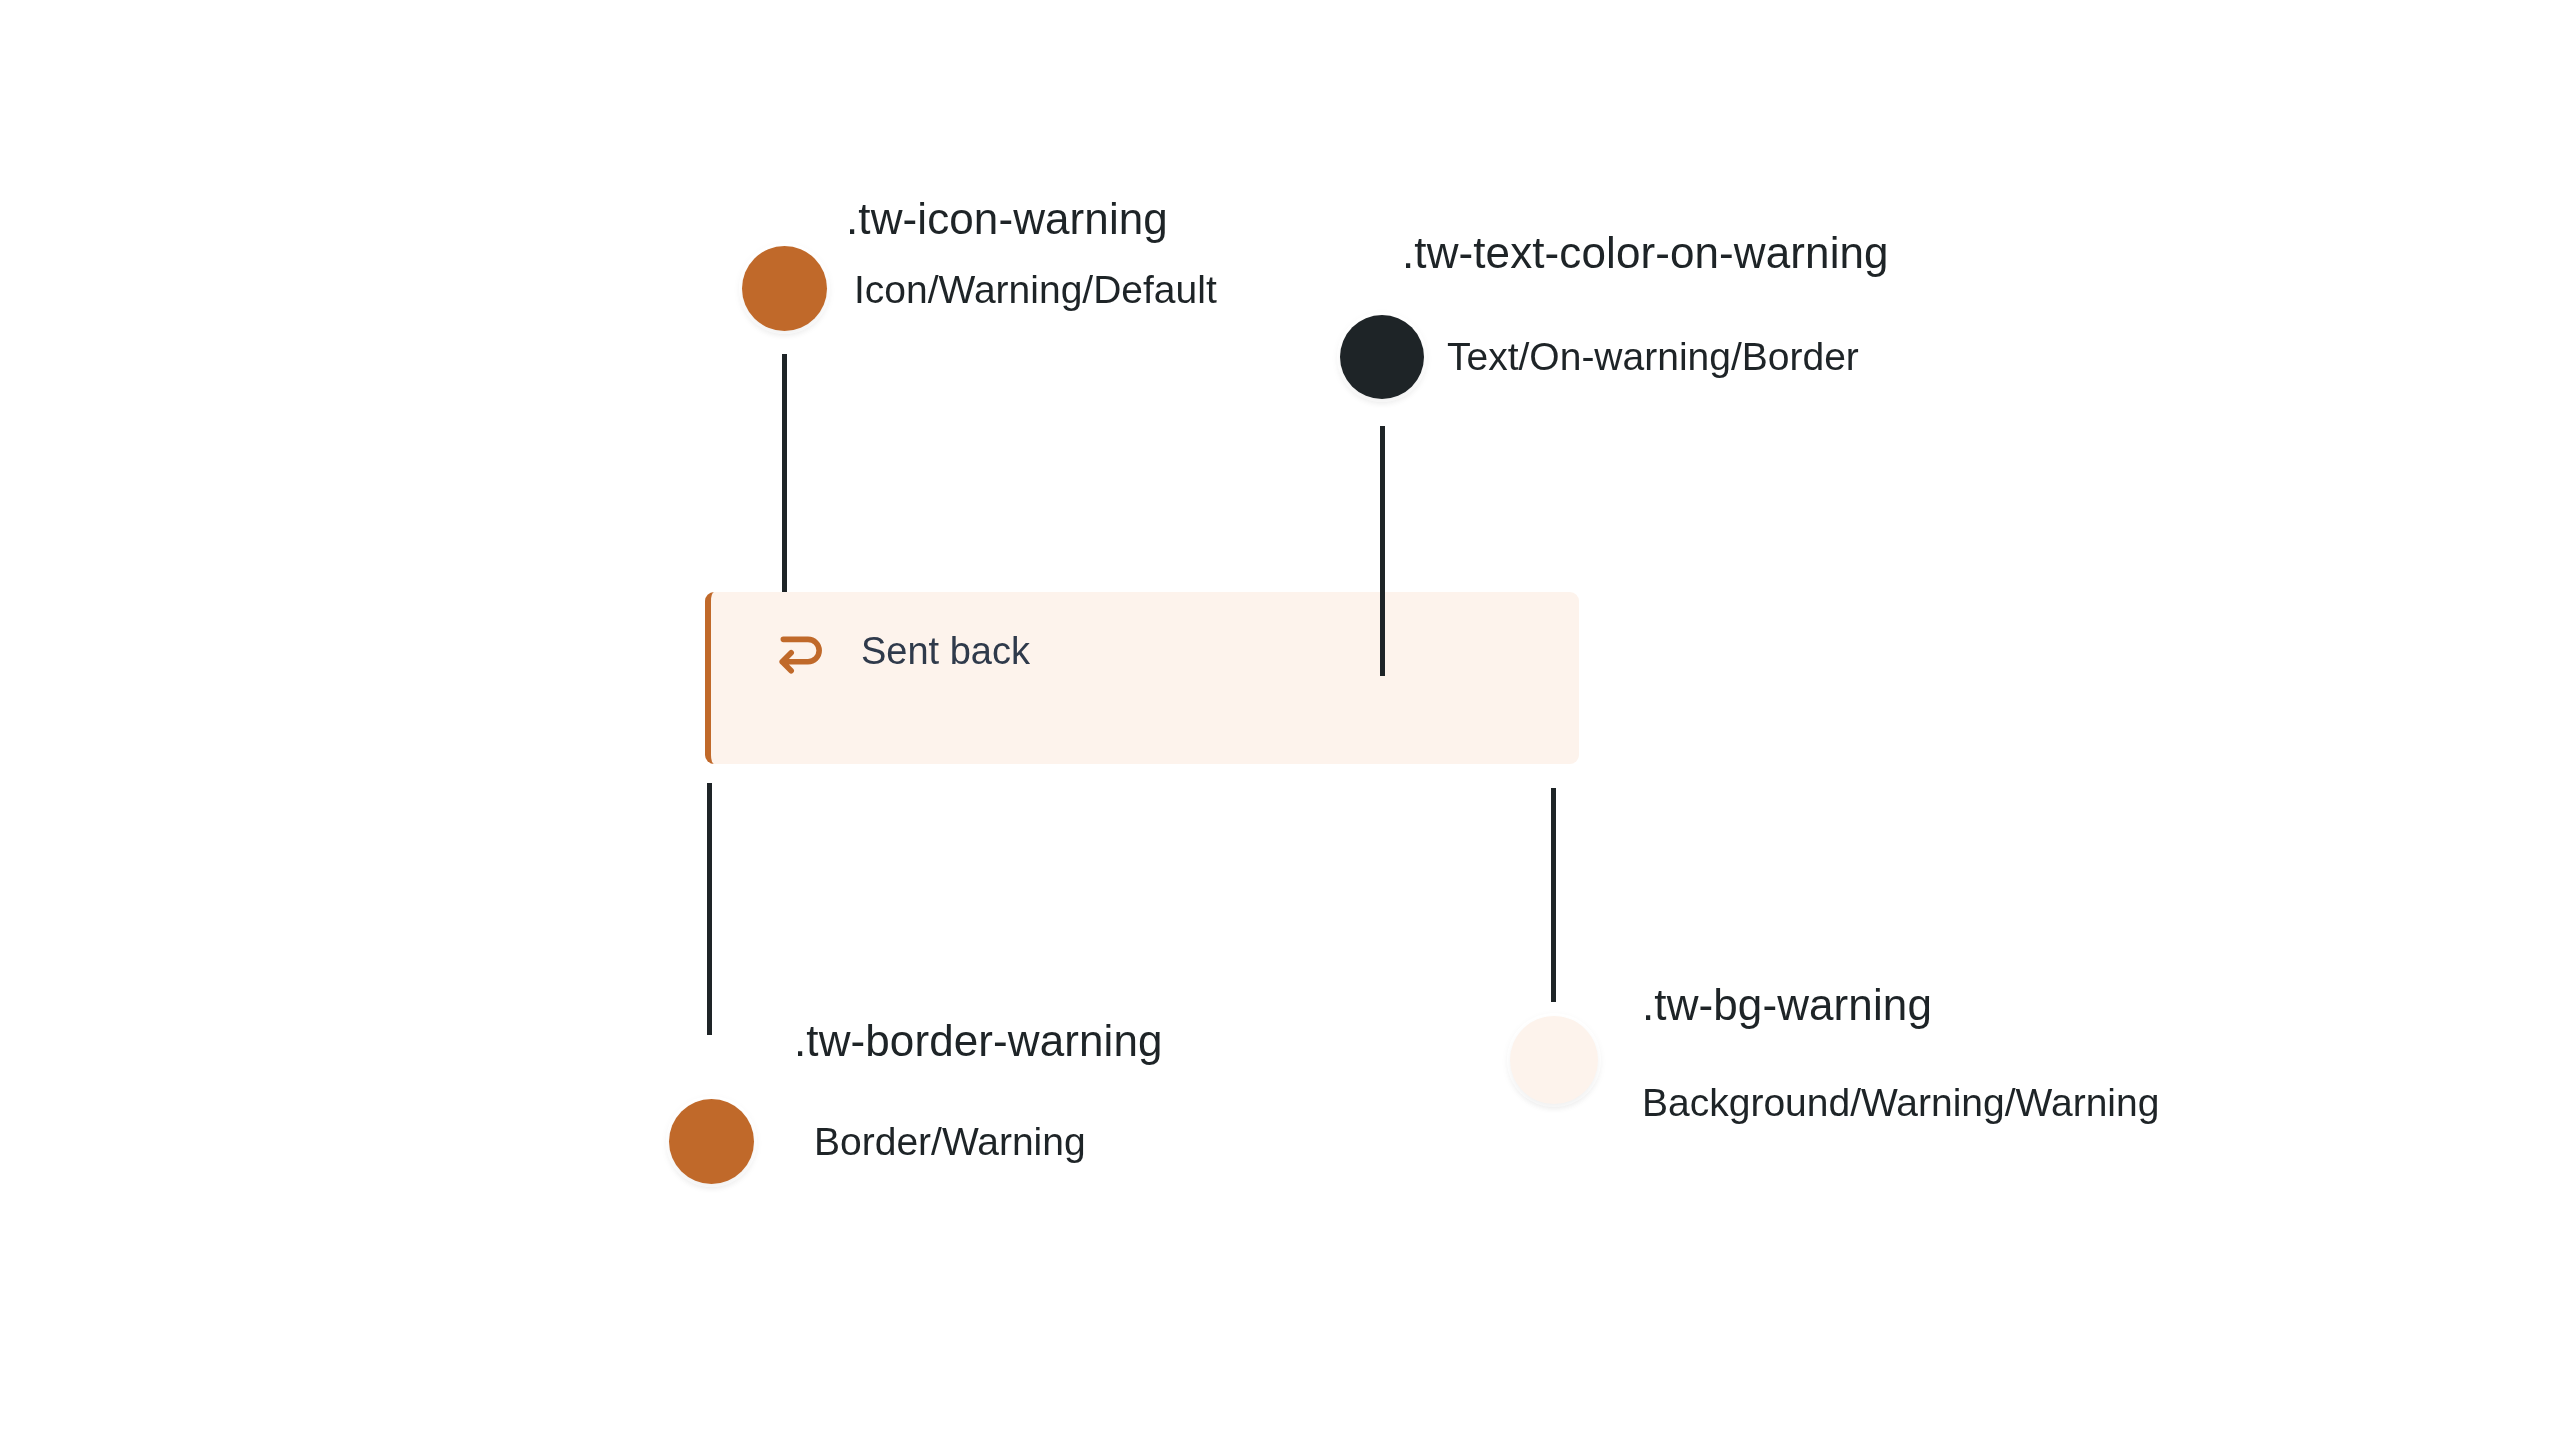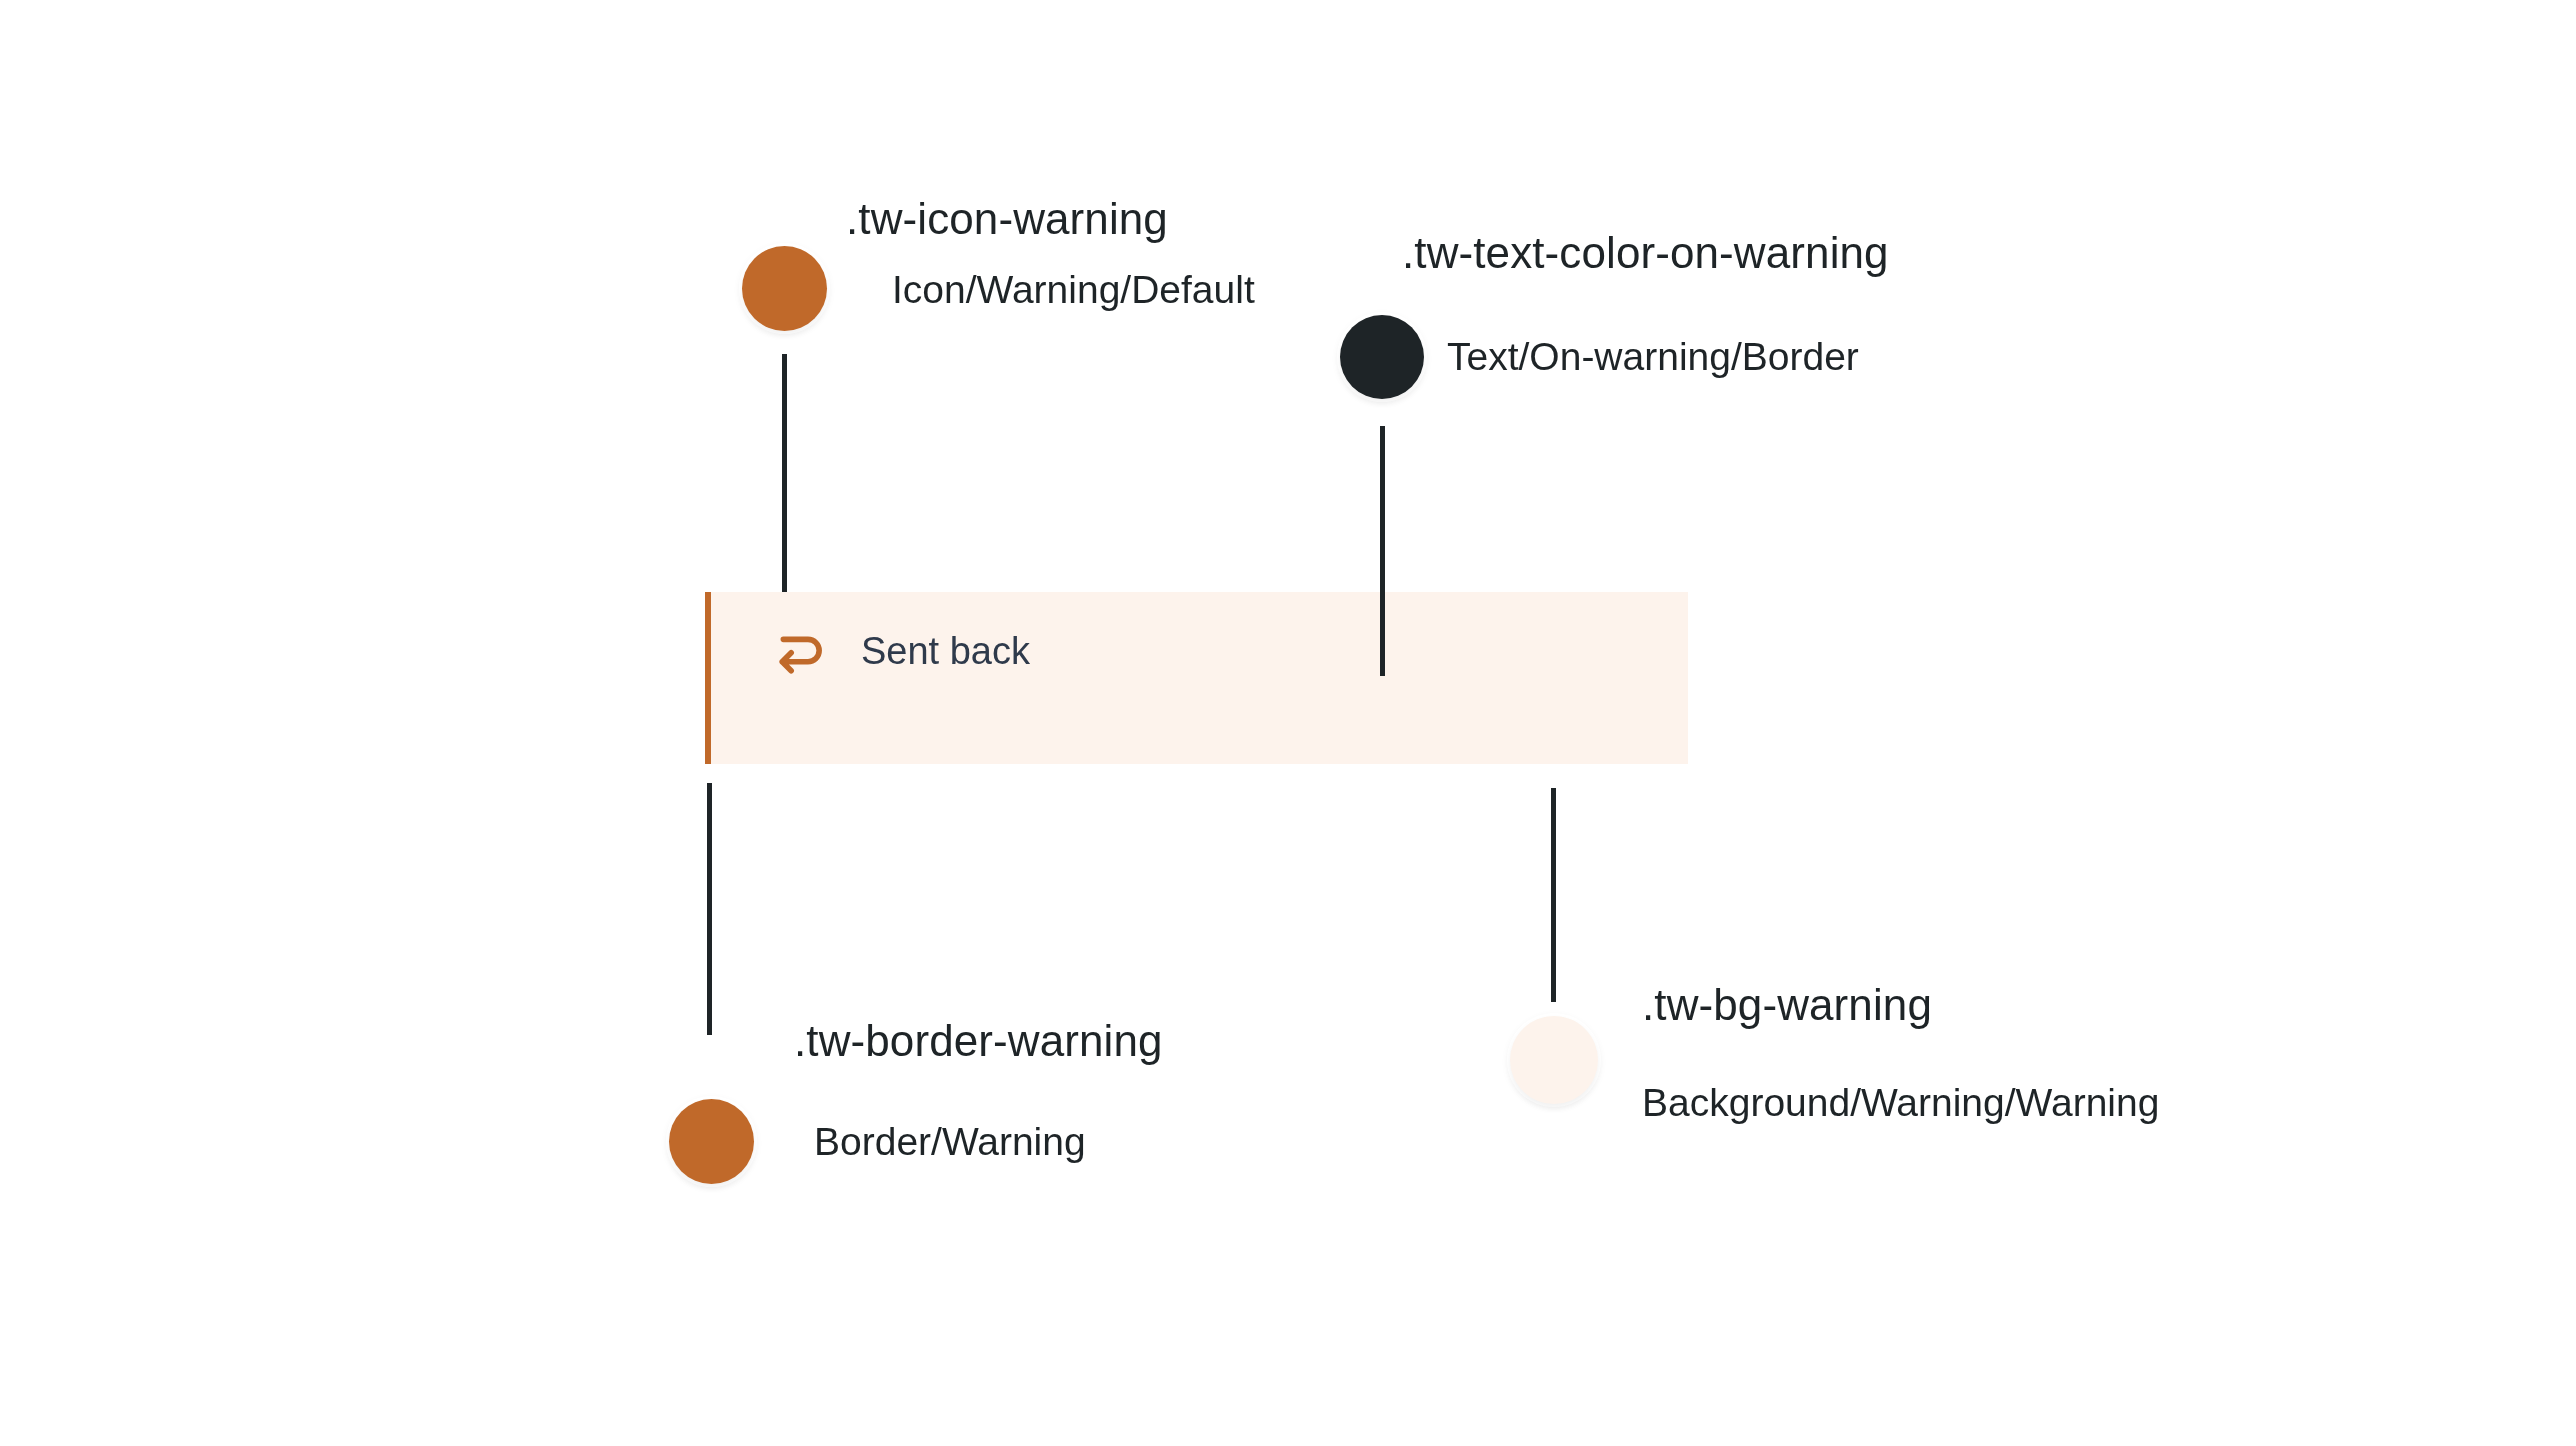--- a/index.html
+++ b/index.html
@@ -47,23 +47,23 @@
       font-weight: 400;
       color: #1E2427;
       white-space: nowrap;
     }
 
     
     .banner {
       position: absolute;
       left: 705px;
       top: 592px;
-      width: 983px;
+      width: 874px;
       height: 172px;
-      border-radius: 0;
+      border-radius: 9px;
       box-sizing: border-box;
       border-left: 6.9px solid #C0692A;
       overflow: hidden;
     }
     .banner-icon {
       position: absolute;
       left: 62px;
       top: 44px;
       width: 56px;
       height: 44px;
@@ -86,21 +86,21 @@
       font-weight: 400;
       white-space: nowrap;
       letter-spacing: 0.3px;
     }
   </style>
 </head>
 <body>
 
 <div class="token-title" style="left:846px; top:174px;margin-top:23px;">.tw-icon-warning</div>
 <div class="dot" style="left: 742px; top: 246px; width: 85px; height: 85px; background: rgb(192, 105, 42);"></div>
-<div class="token-label" style="left:854px; top:270px;margin-left:38px;">Icon/Warning/Default</div>
+<div class="token-label" style="left:854px; top:270px;">Icon/Warning/Default</div>
 <div class="connector" style="left: 782px; top: 354px; height: 257px; background: rgb(30, 36, 39);"></div>
 
 <div class="token-title" style="left:1402px; top:231px;">.tw-text-color-on-warning</div>
 <div class="dot" style="left: 1340px; top: 315px; width: 84px; height: 84px; background: rgb(30, 36, 39);"></div>
 <div class="token-label" style="left:1447px; top:337px;">Text/On-warning/Border</div>
 
 <div class="banner" id="banner" style="background: rgb(253, 243, 236); border-left-color: rgb(192, 105, 42); color: rgb(47, 58, 75);">
   <svg class="banner-icon" viewBox="0 0 90 70" xmlns="http://www.w3.org/2000/svg">
     <path id="banner-icon-path" d="M14 10 H58 A20 20 0 0 1 58 50 H12 M12 50 L28 34 M12 50 L28 66" fill="none" stroke="#C0692A" stroke-width="10" stroke-linecap="round" stroke-linejoin="round" transform="translate(4,-4) scale(0.9)"></path>
   </svg>

